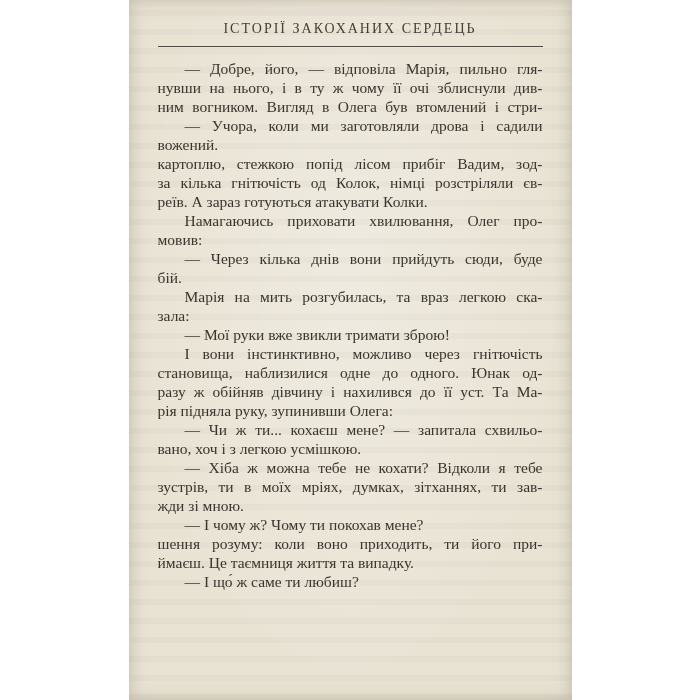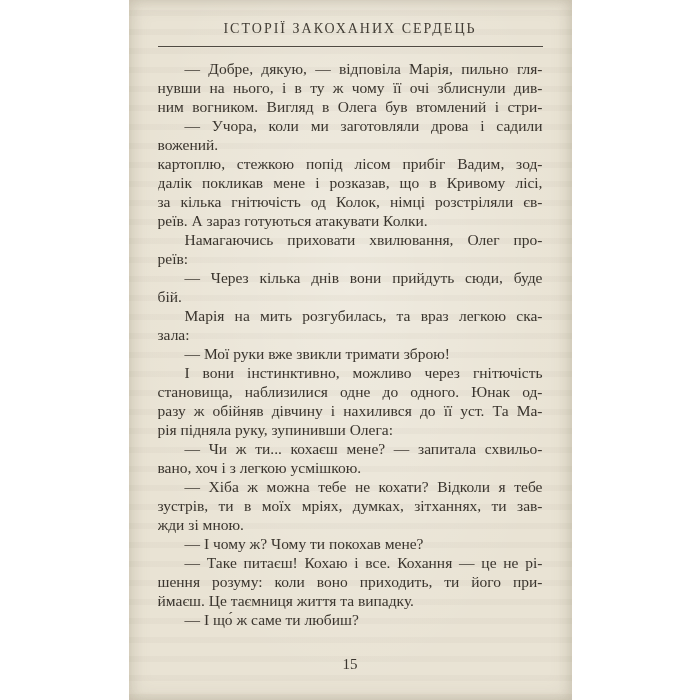--- a/index.html
+++ b/index.html
@@ -80,46 +80,43 @@
   }
 </style>
 </head>
 <body>
 
 <div class="scan">
   <div class="page">
     <div class="running-header">ІСТОРІЇ ЗАКОХАНИХ СЕРДЕЦЬ</div>
     <hr class="header-rule">
     <div class="page-body">
-        <div class="line indent">— Добре, дякую, — відповіла Марія, пильно гля-</div>
+        <div class="line indent">— Добре, його, — відповіла Марія, пильно гля-</div>
         <div class="line">нувши на нього, і в ту ж чому її очі зблиснули див-</div>
         <div class="line">ним вогником. Вигляд в Олега був втомлений і стри-</div>
         <div class="line indent">— Учора, коли ми заготовляли дрова і садили</div>
         <div class="line end">вожений.</div>
         <div class="line">картоплю, стежкою попід лісом прибіг Вадим, зод-</div>
-        <div class="line">далік покликав мене і розказав, що в Кривому лісі,</div>
         <div class="line">за кілька гнітючість од Колок, німці розстріляли єв-</div>
         <div class="line end">реїв. А зараз готуються атакувати Колки.</div>
         <div class="line indent">Намагаючись приховати хвилювання, Олег про-</div>
-        <div class="line end">реїв:</div>
+        <div class="line end">мовив:</div>
         <div class="line indent">— Через кілька днів вони прийдуть сюди, буде</div>
         <div class="line end">бій.</div>
         <div class="line indent">Марія на мить розгубилась, та враз легкою ска-</div>
         <div class="line end">зала:</div>
         <div class="line indent end">— Мої руки вже звикли тримати зброю!</div>
         <div class="line indent">І вони інстинктивно, можливо через гнітючість</div>
         <div class="line">становища, наблизилися одне до одного. Юнак од-</div>
         <div class="line">разу ж обійняв дівчину і нахилився до її уст. Та Ма-</div>
         <div class="line end">рія підняла руку, зупинивши Олега:</div>
         <div class="line indent">— Чи ж ти... кохаєш мене? — запитала схвильо-</div>
         <div class="line end">вано, хоч і з легкою усмішкою.</div>
         <div class="line indent">— Хіба ж можна тебе не кохати? Відколи я тебе</div>
         <div class="line">зустрів, ти в моїх мріях, думках, зітханнях, ти зав-</div>
         <div class="line end">жди зі мною.</div>
         <div class="line indent end">— І чому ж? Чому ти покохав мене?</div>
-        <div class="line indent">— Таке питаєш! Кохаю і все. Кохання — це не рі-</div>
         <div class="line">шення розуму: коли воно приходить, ти його при-</div>
         <div class="line end">ймаєш. Це таємниця життя та випадку.</div>
         <div class="line indent end">— І що́ ж саме ти любиш?</div>
       </div>
-    <div class="page-number">15</div>
   </div>
 </div>
 
 </body></html>

